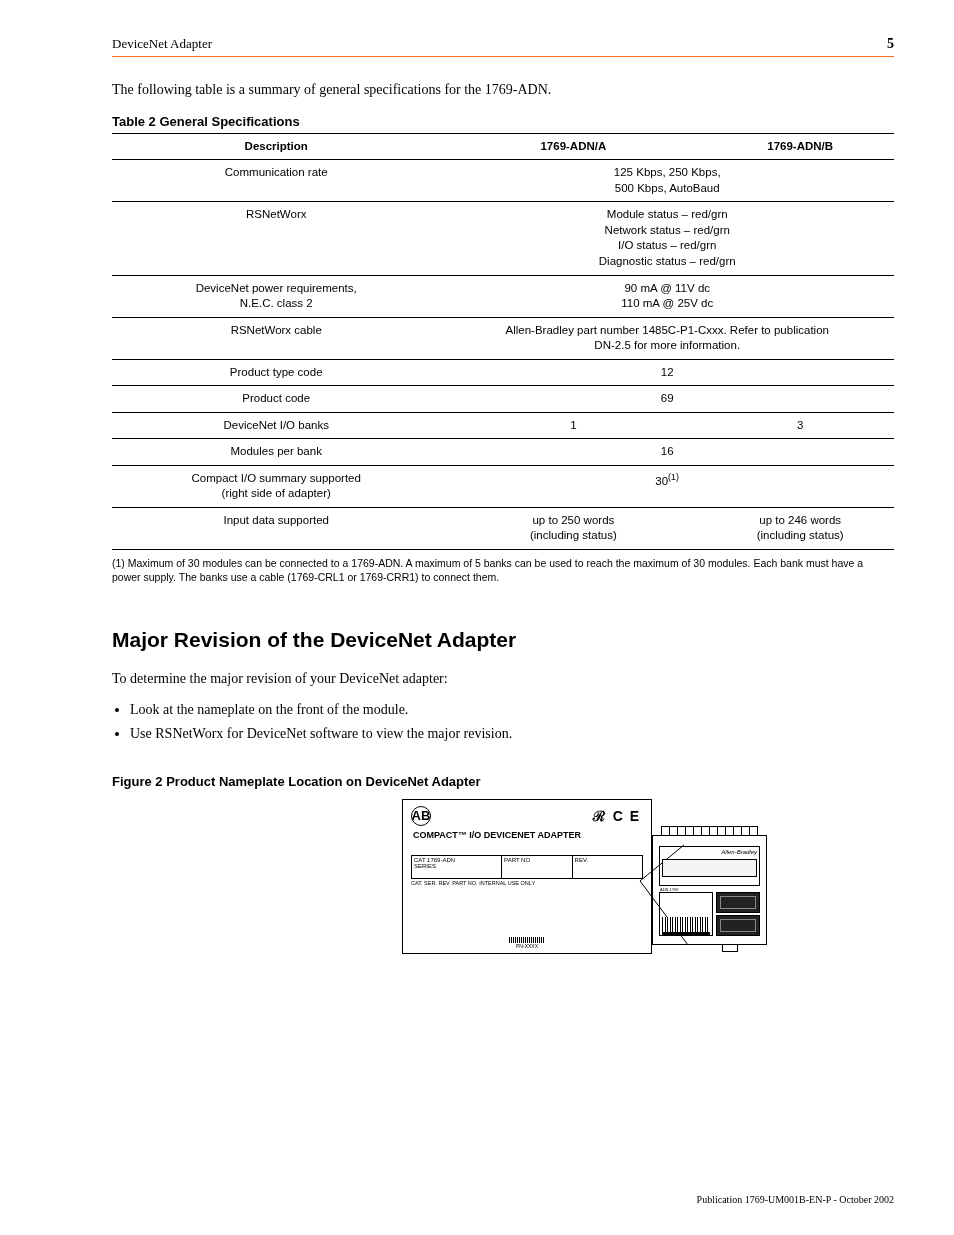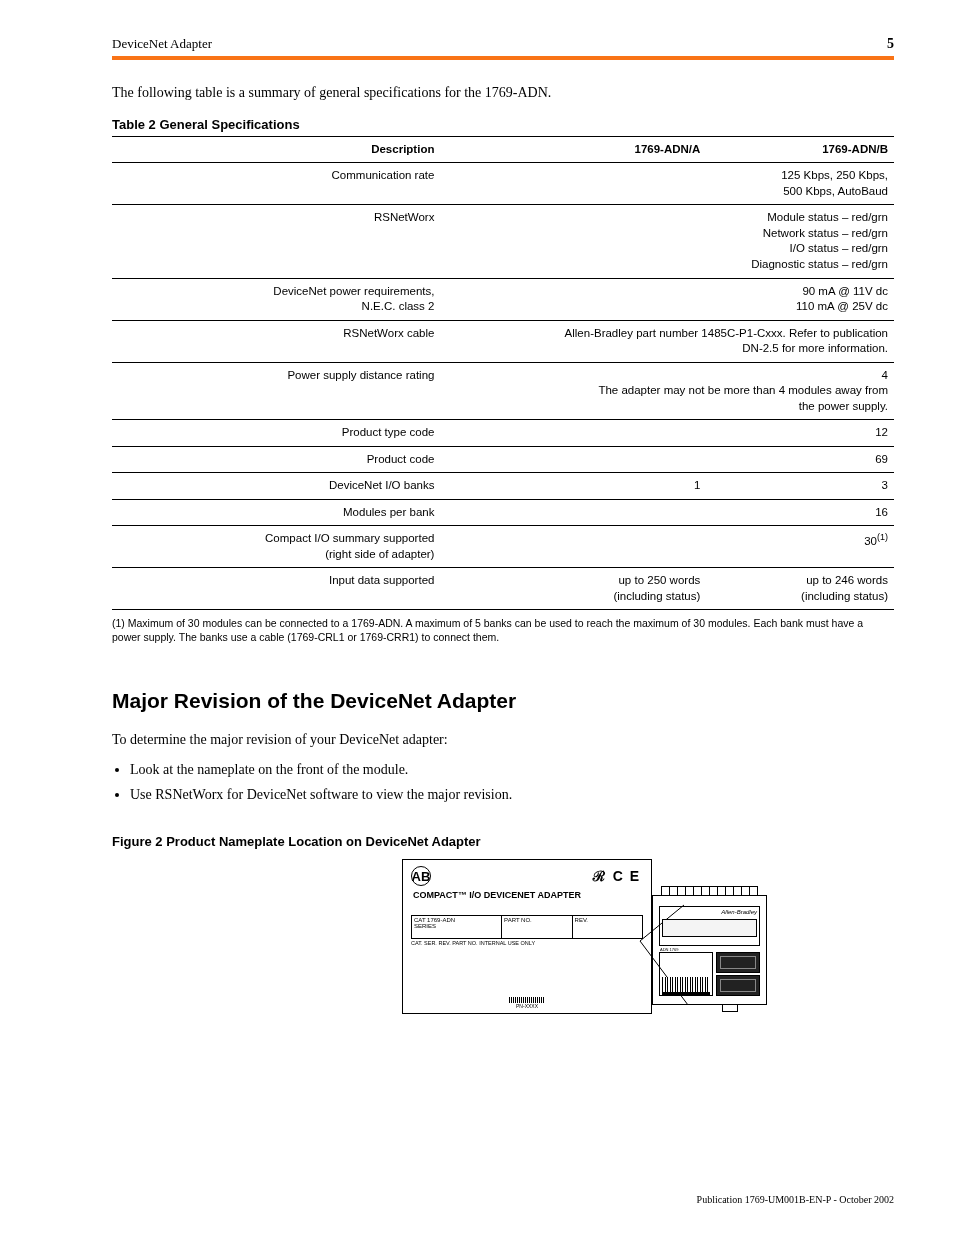--- a/index.html
+++ b/index.html
@@ -11,21 +11,21 @@
     background: #fff;
     position: relative;
   }
   .page {
     padding: 36px 60px 0 112px;
   }
   .header-row {
     display: flex;
     justify-content: space-between;
     align-items: baseline;
-    border-bottom: 4px solid #f97316;
+    border-bottom: 1px solid #f97316;
     padding-bottom: 4px;
     margin-bottom: 24px;
   }
   .header-title {
     font-size: 13px;
   }
   .header-page {
     font-size: 14px;
     font-weight: bold;
   }
@@ -45,21 +45,21 @@
   }
   table.spec {
     width: 100%;
     border-collapse: collapse;
     font-family: Arial, Helvetica, sans-serif;
     font-size: 11.5px;
   }
   table.spec th, table.spec td {
     border-top: 1px solid #000;
     border-bottom: 1px solid #000;
-    text-align: right;
+    text-align: center;
     vertical-align: top;
     padding: 5px 6px;
     line-height: 1.35;
   }
   table.spec th {
     font-weight: bold;
   }
   table.spec col.c1 { width: 42%; }
   table.spec col.c2 { width: 34%; }
   table.spec col.c3 { width: 24%; }
@@ -311,26 +311,20 @@
           <tr>
             <td style="white-space: pre-line;">DeviceNet power requirements,
 N.E.C. class 2</td>
             <td colspan="2" style="white-space: pre-line;">90 mA @ 11V dc
 110 mA @ 25V dc</td>
           </tr>
           <tr>
             <td style="white-space: pre-line;">RSNetWorx cable</td>
             <td colspan="2" style="white-space: pre-line;">Allen-Bradley part number 1485C-P1-Cxxx. Refer to publication
 DN-2.5 for more information.</td>
-          </tr>
-          <tr>
-            <td style="white-space: pre-line;">Power supply distance rating</td>
-            <td colspan="2" style="white-space: pre-line;">4
-The adapter may not be more than 4 modules away from
-the power supply.</td>
           </tr>
           <tr>
             <td style="white-space: pre-line;">Product type code</td>
             <td colspan="2" style="white-space: pre-line;">12</td>
           </tr>
           <tr>
             <td style="white-space: pre-line;">Product code</td>
             <td colspan="2" style="white-space: pre-line;">69</td>
           </tr>
           <tr>

